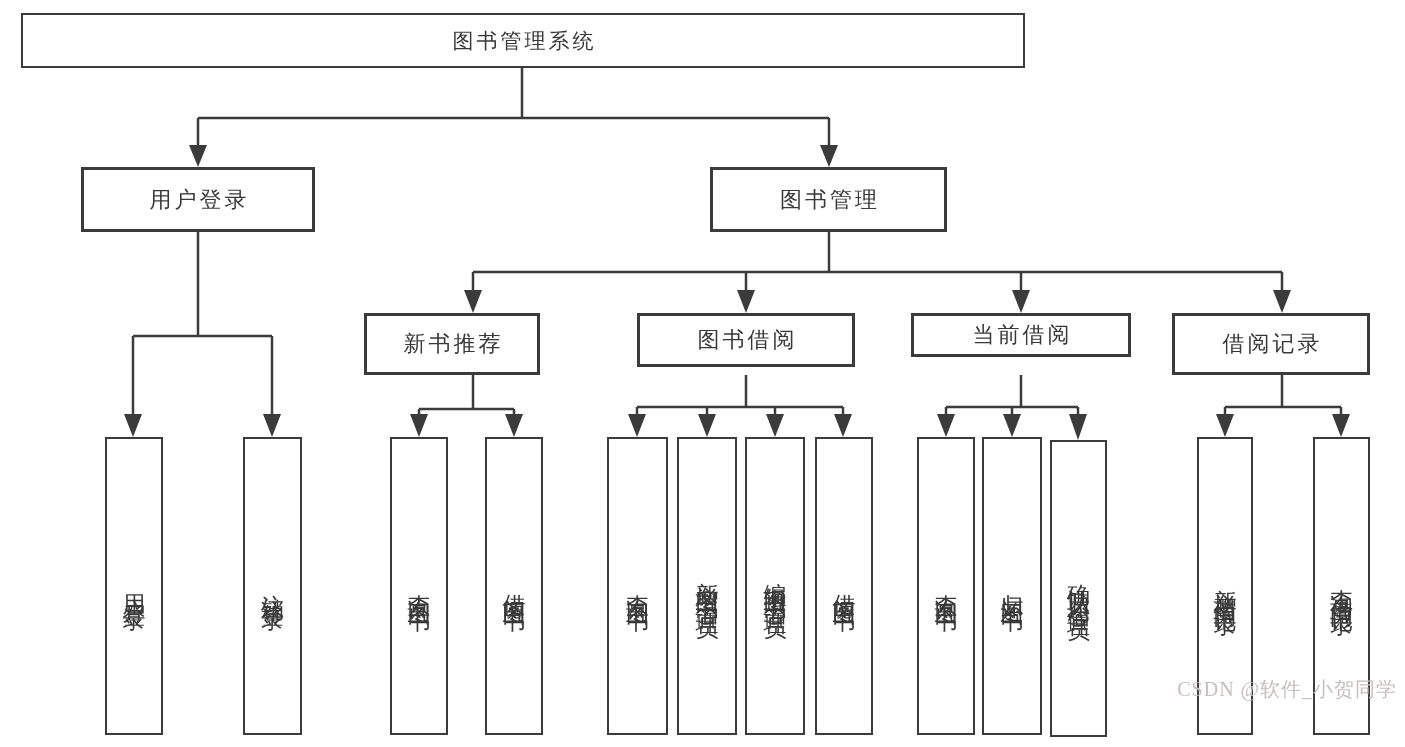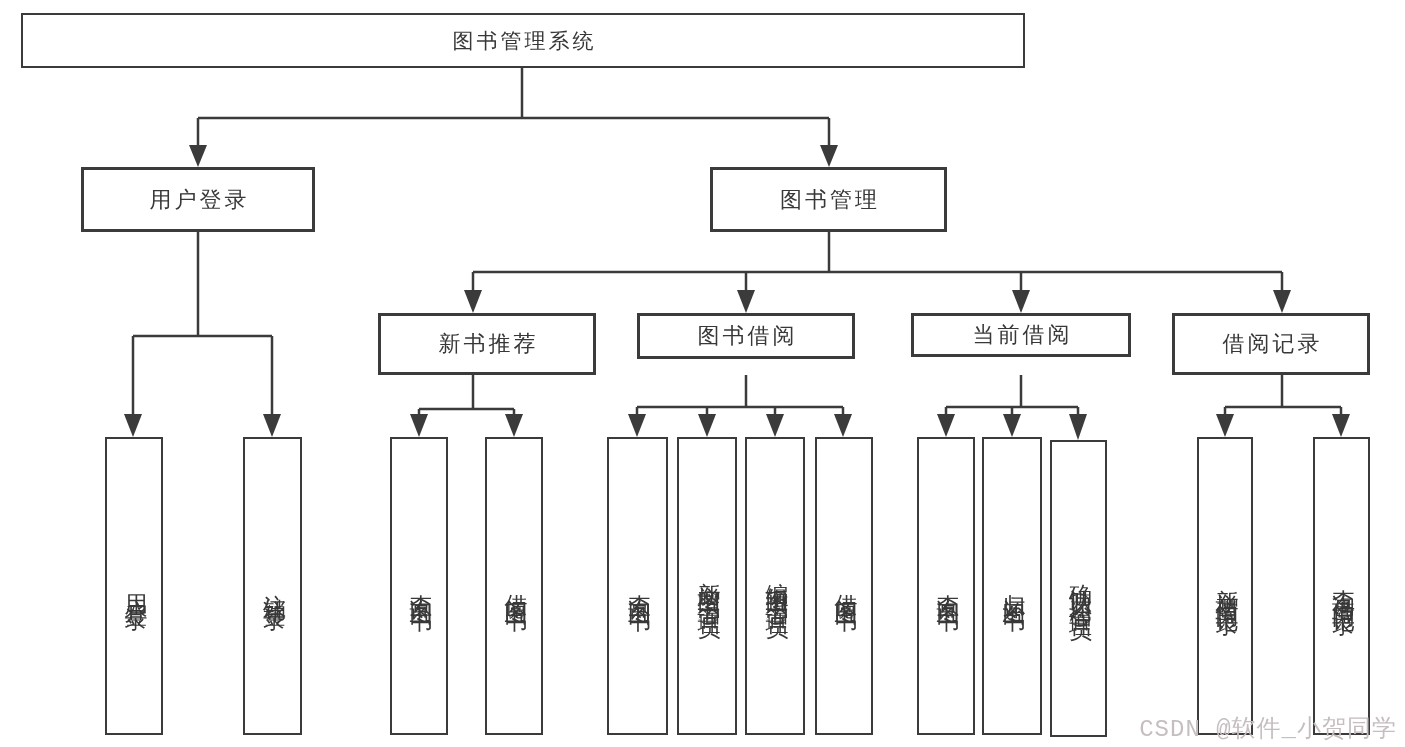--- a/index.html
+++ b/index.html
@@ -1,21 +1,21 @@
 <!DOCTYPE html>
 <html><head>
 <meta charset="utf-8">
 <style>
   html, body { margin: 0; padding: 0; background: #ffffff; }
   #canvas {
     position: relative;
     width: 1405px;
     height: 747px;
     background: #ffffff;
-    font-family: Liberation Mono, monospace;
+    font-family: Liberation Serif, serif;
     color: #383838;
     overflow: hidden;
   }
   #connector-svg {
     position: absolute;
     left: 0; top: 0;
     width: 1405px; height: 747px;
   }
   #connector-svg line { stroke: #3b3b3b; stroke-width: 2.5; }
   #connector-svg polygon { fill: #3b3b3b; }
@@ -51,22 +51,22 @@
     writing-mode: vertical-rl;
     text-orientation: mixed;
     font-size: 23px;
     letter-spacing: 5px;
     line-height: 1;
     white-space: nowrap;
   }
   #watermark {
     position: absolute;
     right: 8px;
-    top: 712px;
-    font-size: 24px;
+    top: 676px;
+    font-size: 20px;
     letter-spacing: 1px;
     color: #c6bebe;
     z-index: 5;
     white-space: nowrap;
   }
 </style>
 </head>
 <body>
 
 <div id="canvas">
@@ -151,24 +151,24 @@
     <span>图书管理系统</span>
   </div>
 
   <div class="box" style="left:81px; top:167px; width:234px; height:65px;">
     <span>用户登录</span>
   </div>
   <div class="box" style="left:710px; top:167px; width:237px; height:65px;text-align:center;">
     <span>图书管理</span>
   </div>
 
-  <div class="box" style="left:378px; top:313px; width:218px; height:62px;">
+  <div class="box" style="left:364px; top:313px; width:176px; height:62px;">
     <span>新书推荐</span>
   </div>
-  <div class="box" style="left:637px; top:313px; width:218px; height:46px;">
+  <div class="box" style="left:637px; top:313px; width:218px; height:54px;">
     <span>图书借阅</span>
   </div>
   <div class="box" style="left:911px; top:313px; width:220px; height:44px;">
     <span>当前借阅</span>
   </div>
   <div class="box" style="left:1172px; top:313px; width:198px; height:62px;">
     <span>借阅记录</span>
   </div>
 
   <div class="leaf" style="left:105px; width:58px;">

